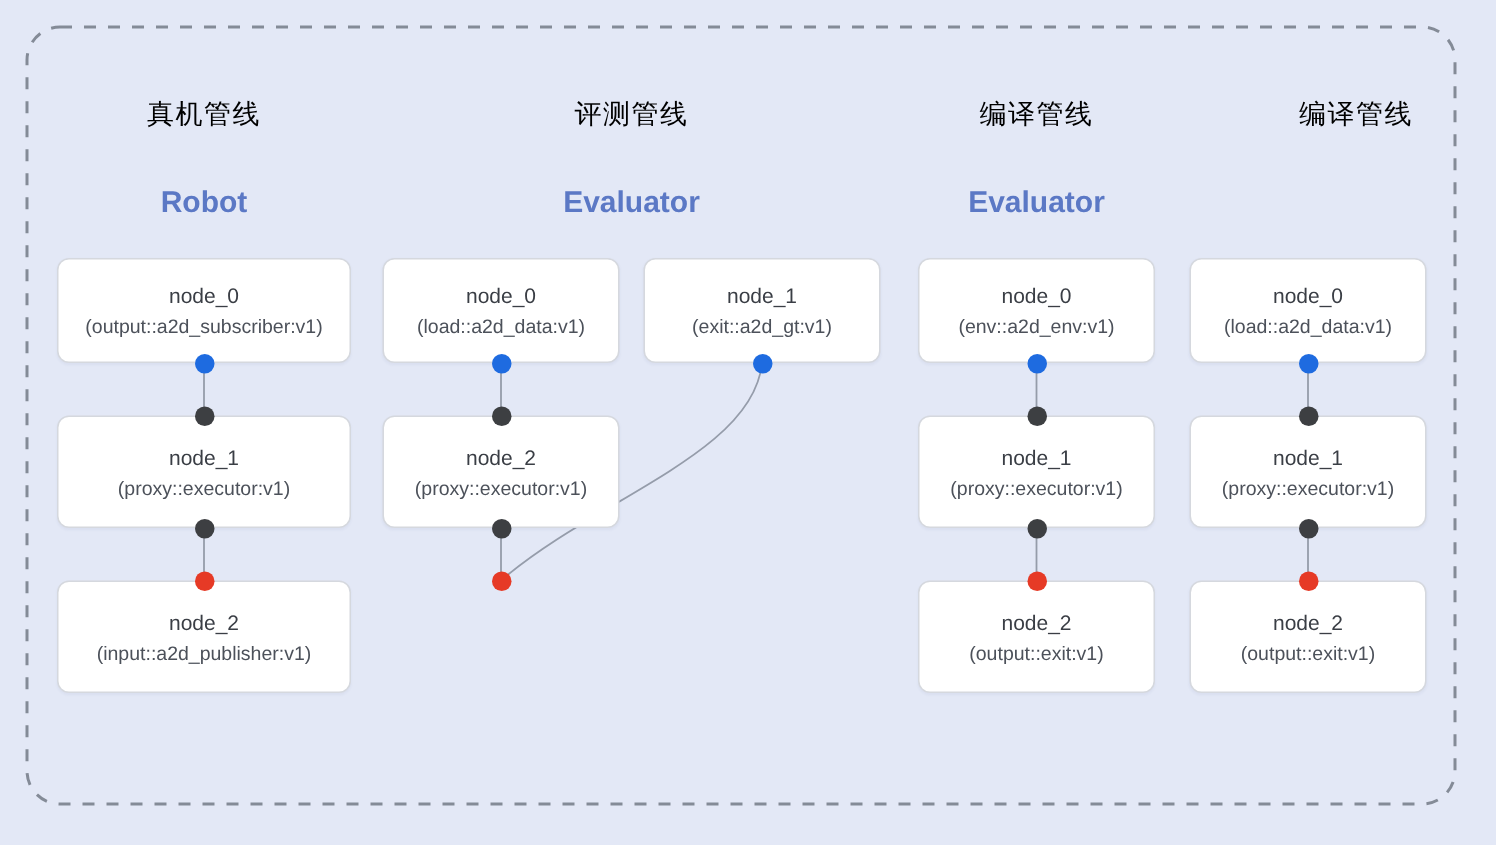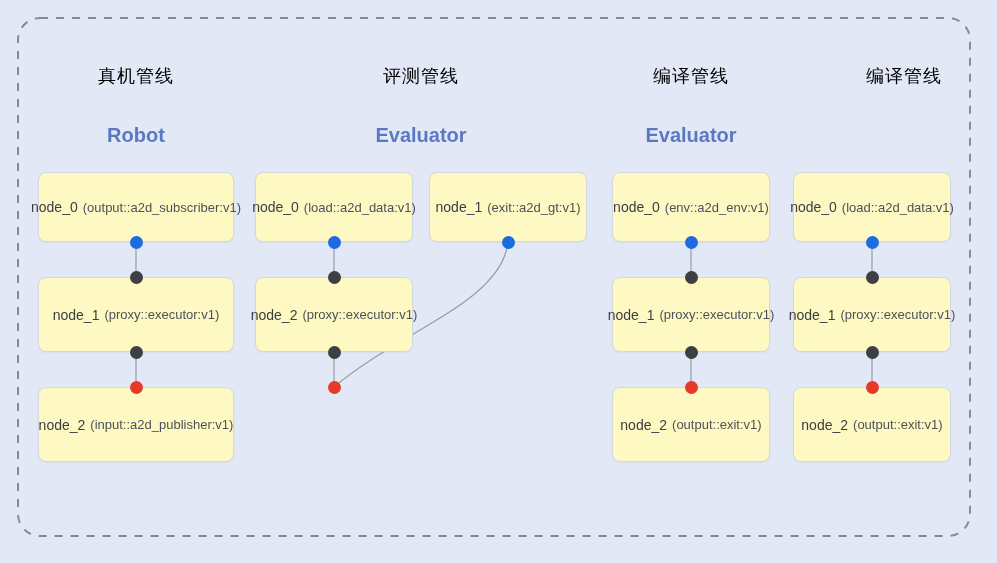--- a/index.html
+++ b/index.html
@@ -36,26 +36,26 @@
     top: 124px;
     width: 200px;
     text-align: center;
     font-size: 20px;
     font-weight: 700;
     color: #5b78c5;
     z-index: 3;
   }
   .node-box {
     position: absolute;
-    background: #fef9c3;
+    background: #ffffff;
     border: 1px solid #d5d8de;
     border-radius: 8px;
     box-shadow: 0 1px 2px rgba(40,60,110,0.05);
     display: flex;
-    flex-direction: row;
+    flex-direction: column;
     align-items: center;
     justify-content: center;
     gap: 5px;
     z-index: 2;
     box-sizing: border-box;
   }
   .node-name {
     font-size: 14px;
     color: #3a3e45;
   }

